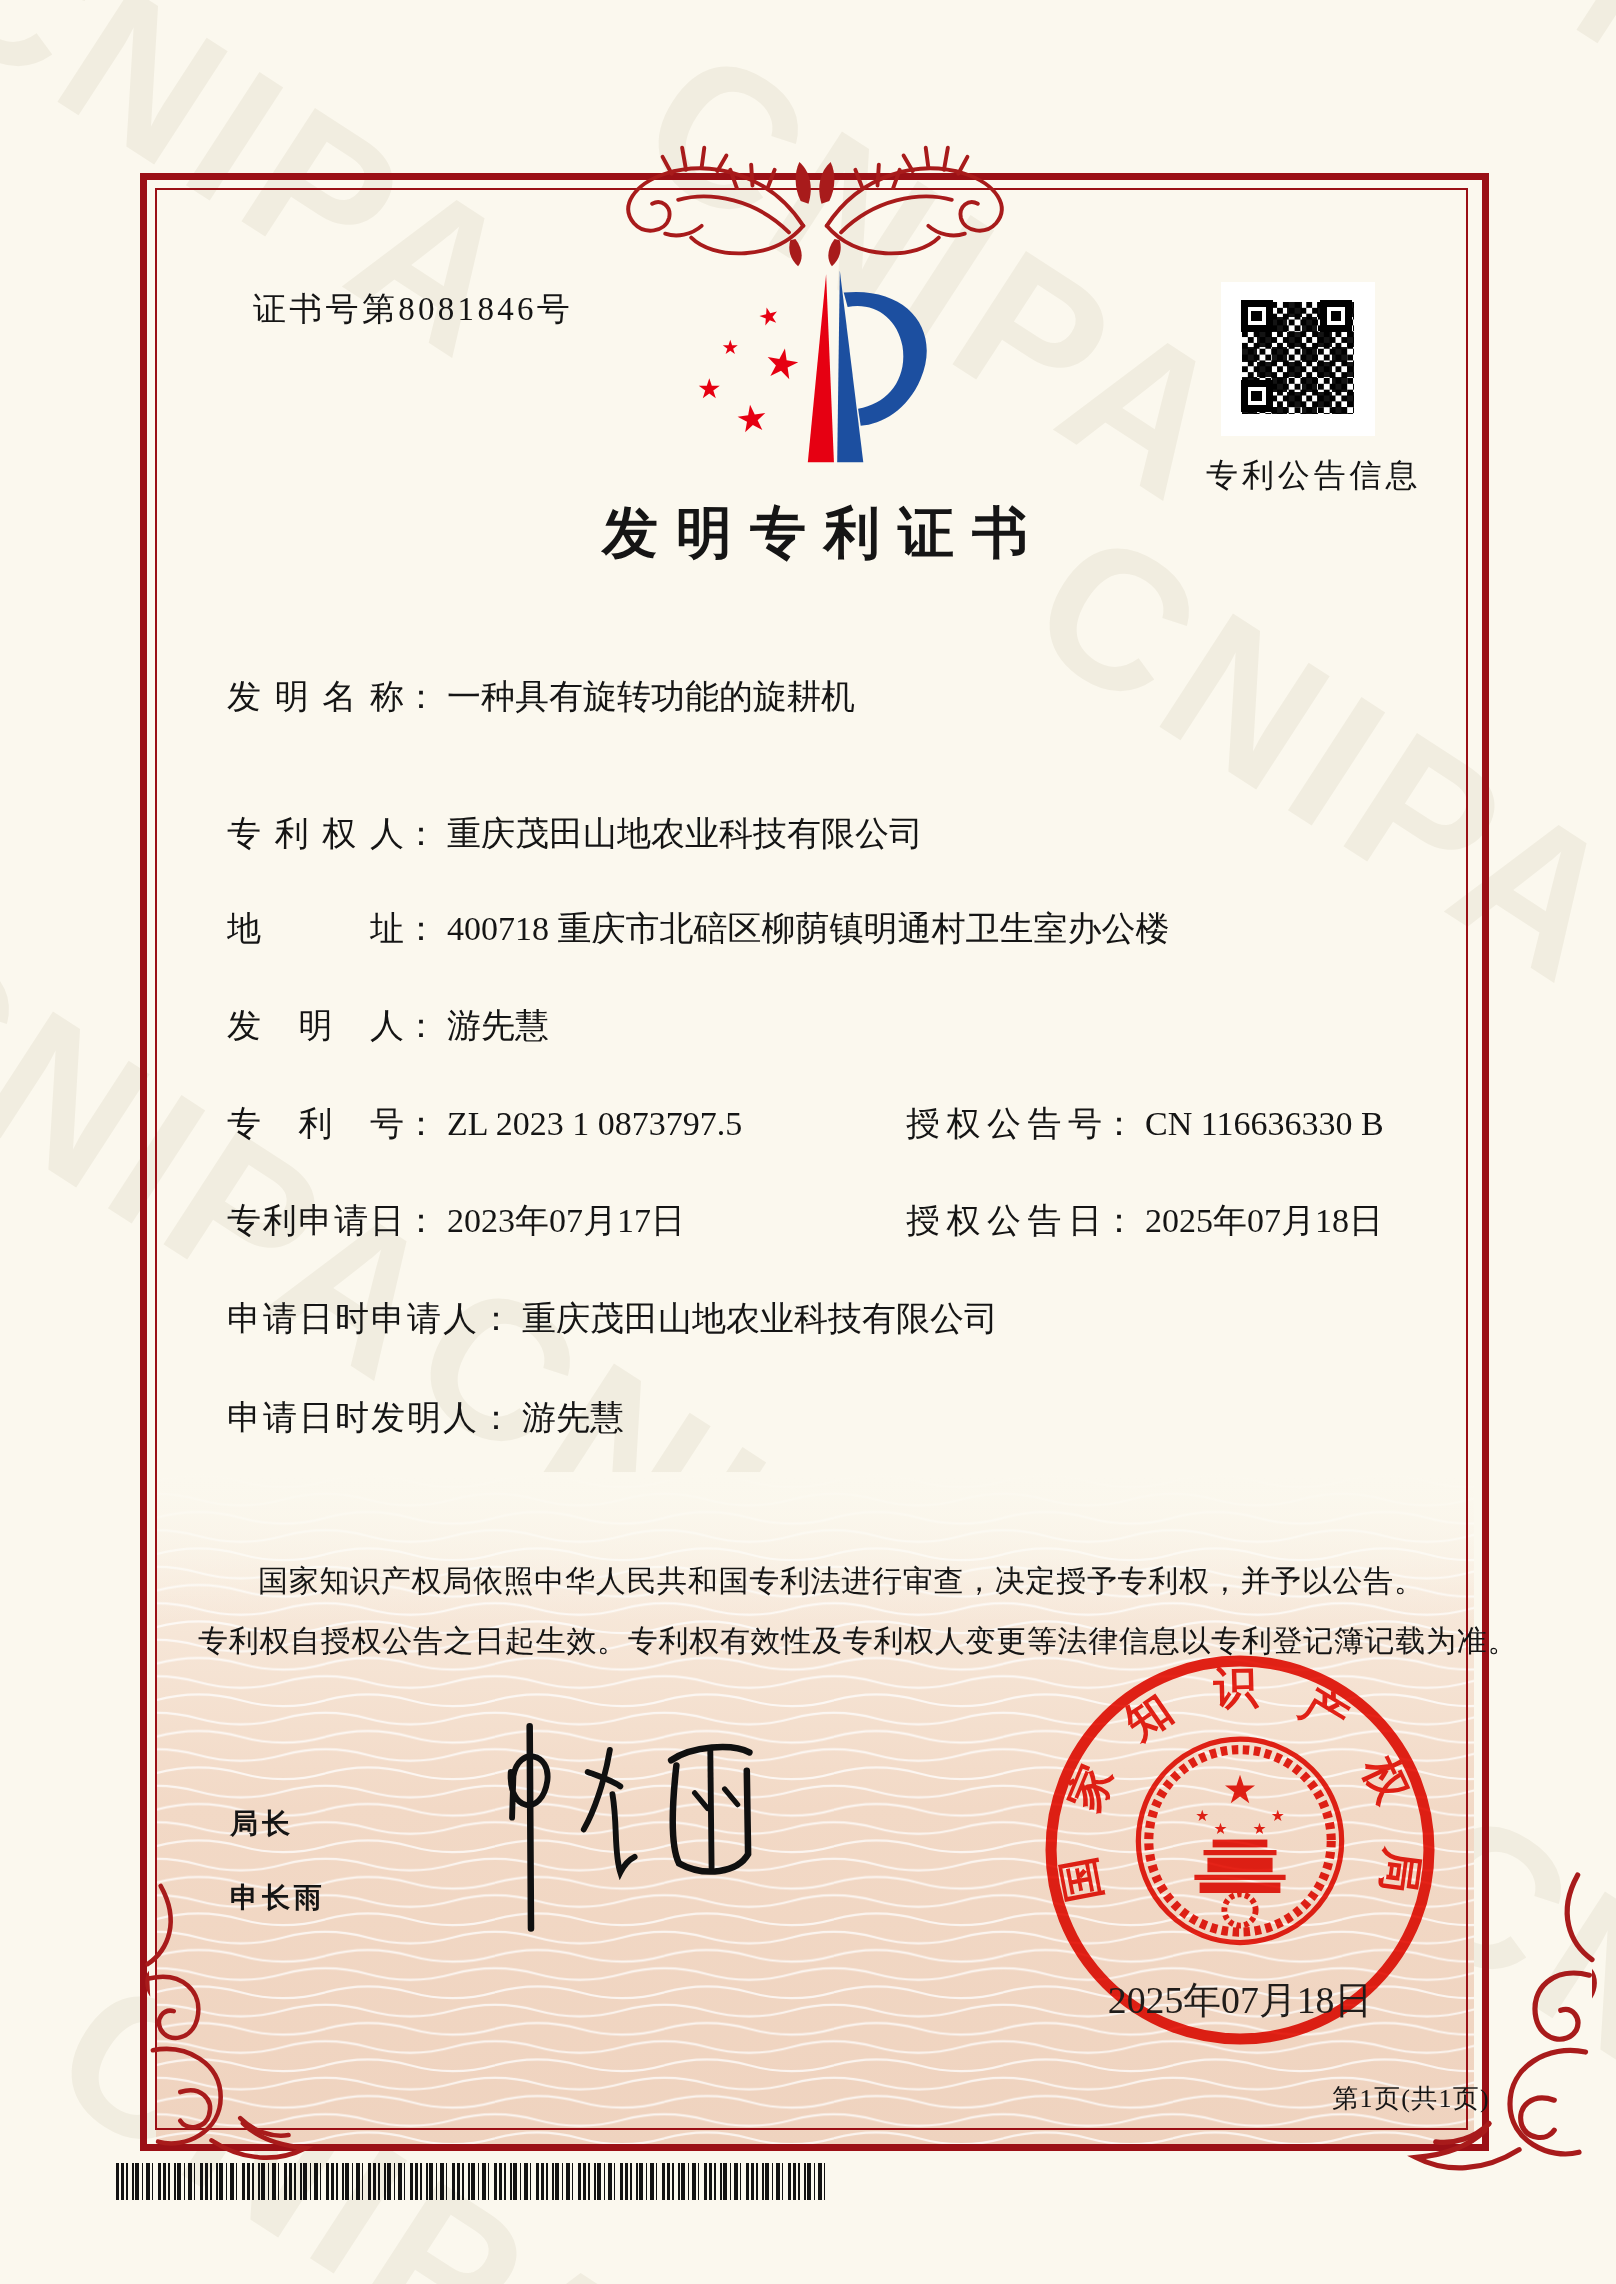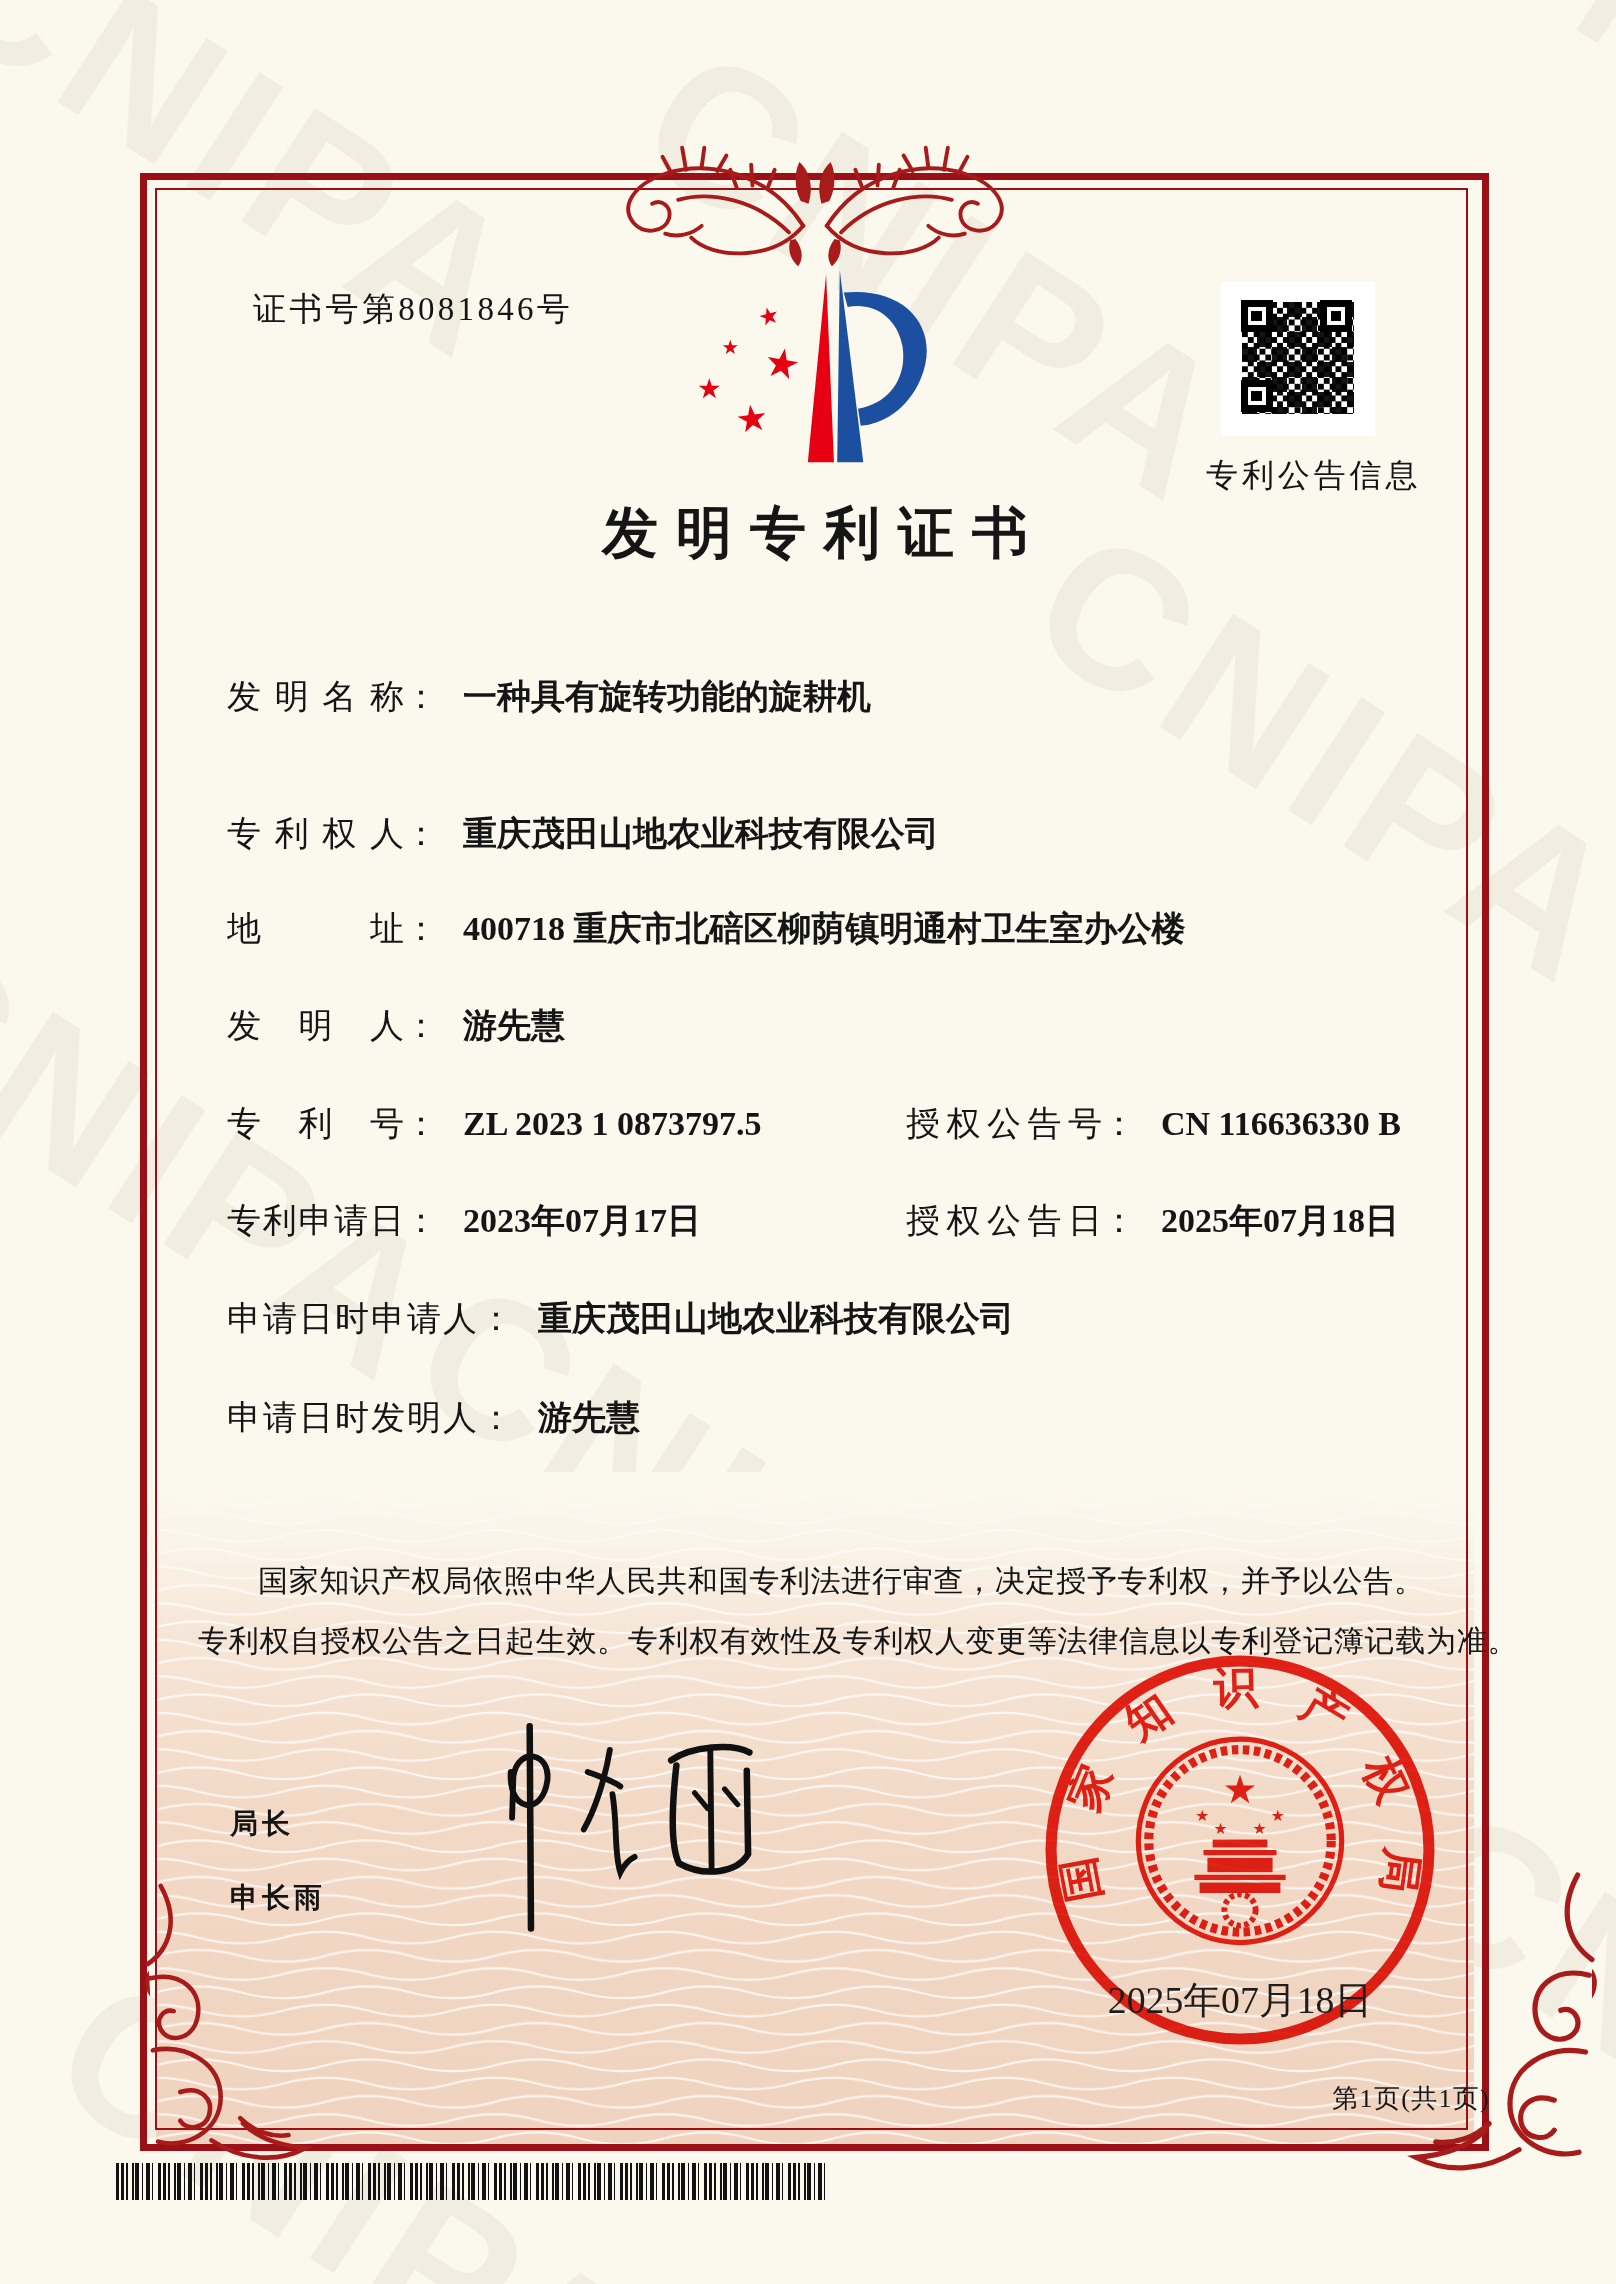--- a/index.html
+++ b/index.html
@@ -49,21 +49,21 @@
   .finder{position:absolute;width:18px;height:18px;border:7.8px solid #000;background:#fff;}
   .finder i{display:block;width:10.4px;height:10.4px;margin:3.9px;background:#000;}
   .qr-caption{
     left:1206px;top:454px;width:183px;
     font-size:32px;letter-spacing:3.9px;white-space:nowrap;
   }
   
   .row{position:absolute;left:227px;font-size:34px;white-space:nowrap;}
   .lbl{display:inline-block;width:177px;text-align:justify;text-align-last:justify;}
   .lbl-wide{letter-spacing:2px;}
-  .val{margin-left:25px;font-weight:bold;}
+  .val{margin-left:9px;}
   .col2{position:absolute;left:679px;top:0;}
   .lbl2{display:inline-block;width:196px;text-align:justify;text-align-last:justify;}
   
   .stm{left:198px;width:1219px;font-size:30px;letter-spacing:0.7px;line-height:63px;white-space:nowrap;}
   .stm1{top:1549px;text-indent:60px;}
   .stm2{top:1609px;}
   
   .sig-label{
     left:230px;font-size:28px;font-weight:bold;letter-spacing:3.9px;
     font-family:"Liberation Sans","DejaVu Sans",sans-serif;white-space:nowrap;

